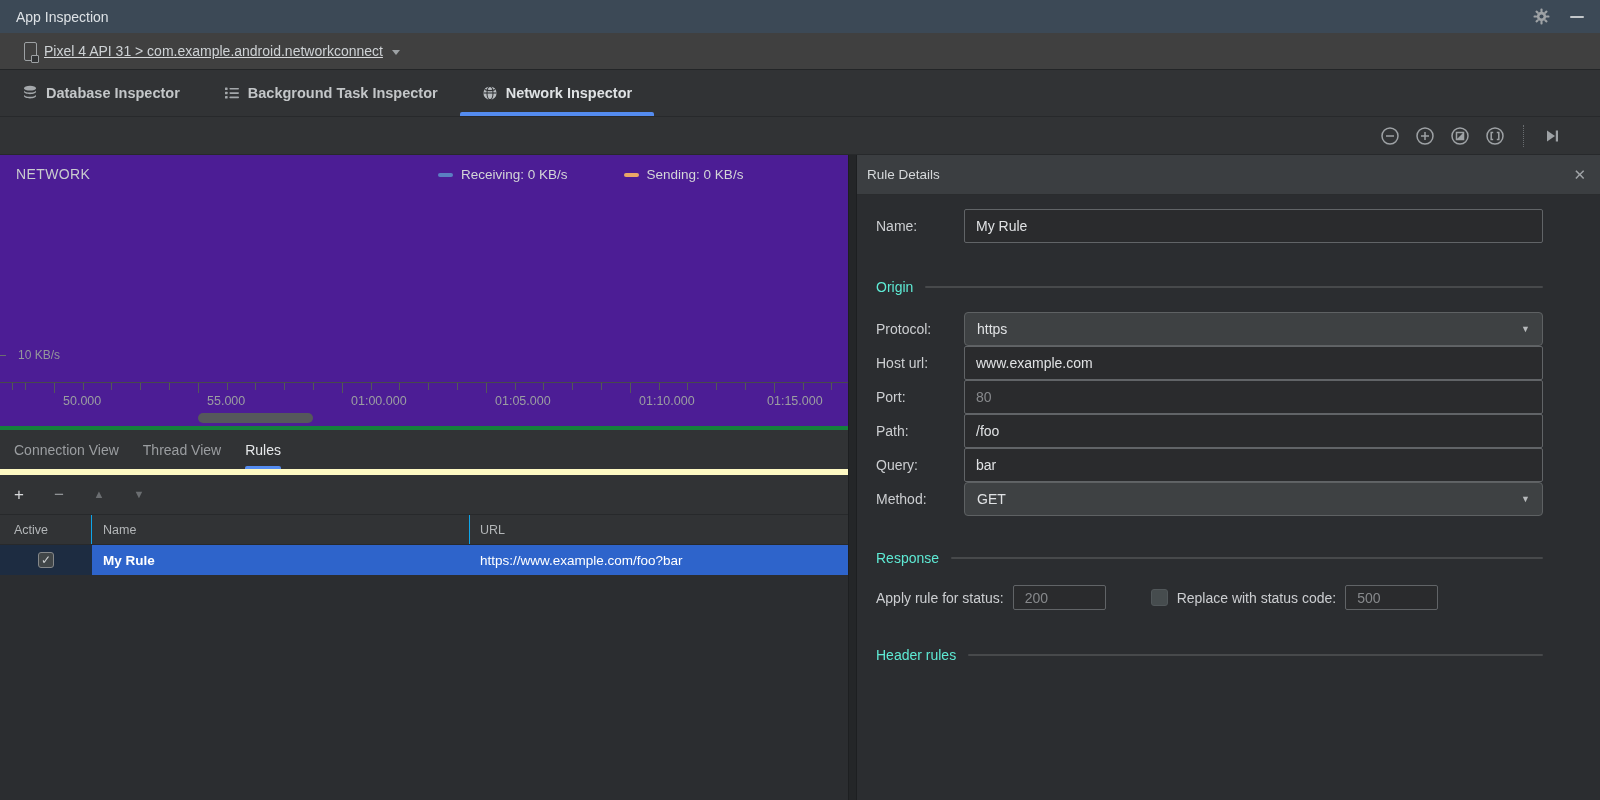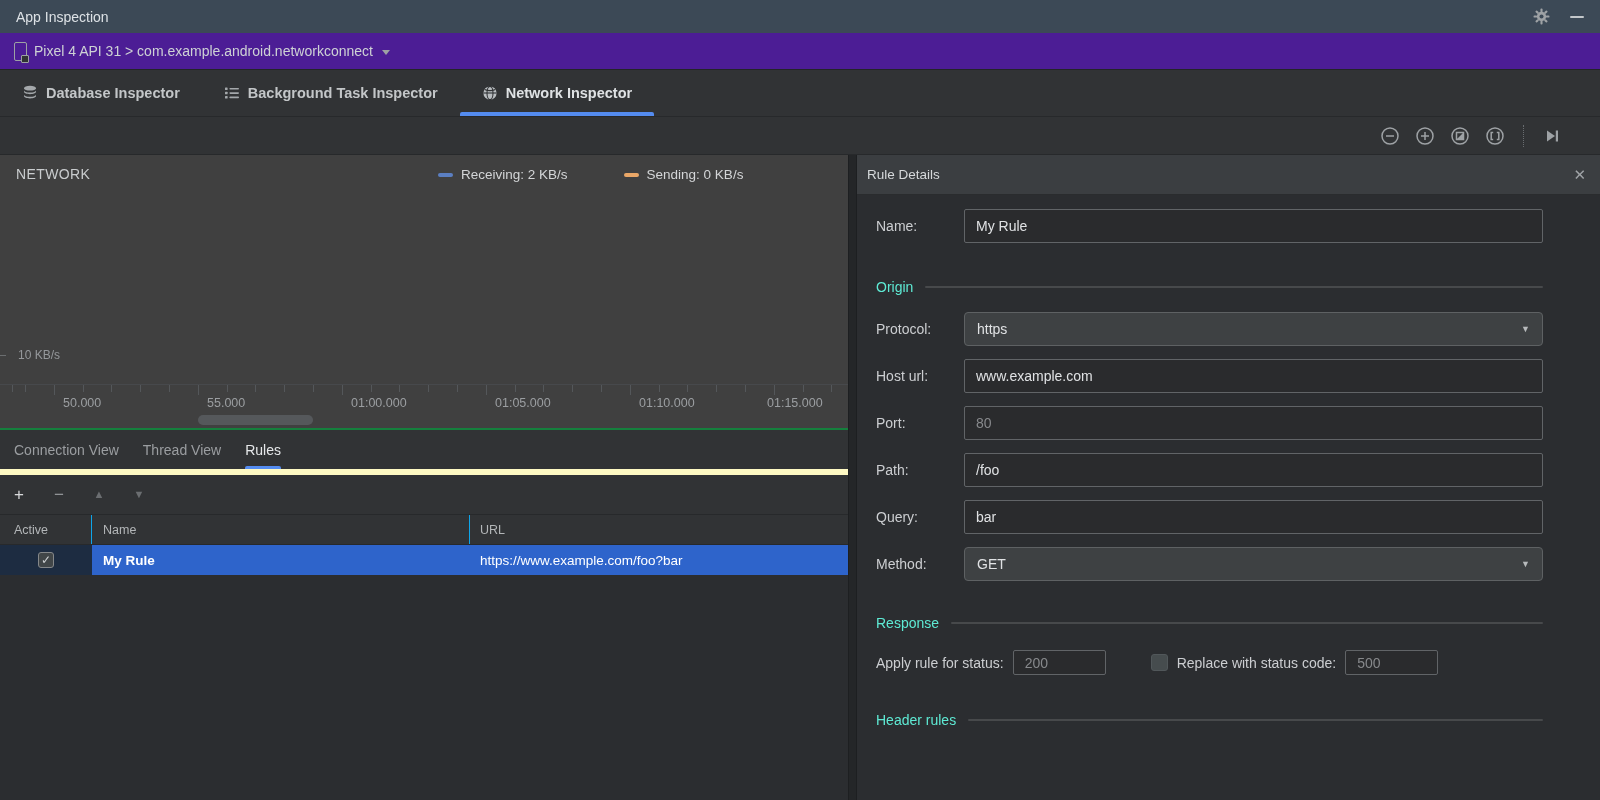--- a/index.html
+++ b/index.html
@@ -10,22 +10,22 @@
   
   .titlebar { height:33px; background:#3c4956; display:flex; align-items:center;
               padding:0 14px 0 16px; }
   .titlebar .title { font-size:14px; color:#dde2e6; }
   .titlebar .spacer { flex:1; }
   .tb-icon { width:18px; height:18px; display:flex; align-items:center; justify-content:center;
              margin-left:18px; cursor:pointer; }
   .min-bar { width:14px; height:2px; background:#c3c7ca; border-radius:1px; }
 
   
-  .devicebar { height:37px; background:#4c1d95; border-bottom:1px solid #232527;
-               display:flex; align-items:center; padding:0 14px; }
+  .devicebar { height:37px; background:#404040; border-bottom:1px solid #232527;
+               display:flex; align-items:center; padding:0 24px;text-decoration:underline; }
   .phone-ico { width:13px; height:19px; border:1.6px solid #9da1a4; border-radius:2px;
                position:relative; margin-right:7px; }
   .phone-ico::after { content:""; position:absolute; right:-3px; bottom:-3px; width:6px; height:6px;
                background:#313335; border:1.6px solid #9da1a4; border-radius:1px; }
   .devicebar .sel-text { font-size:14px; color:#ced2d5; }
   .chev-down { width:0; height:0; border-left:4.5px solid transparent; border-right:4.5px solid transparent;
                border-top:5px solid #9da1a4; margin-left:9px; margin-top:2px; }
 
   
   .tabbar { height:47px; background:#313335; border-bottom:1px solid #27292b;
@@ -43,21 +43,21 @@
   .zb-ico { width:20px; height:20px; display:flex; align-items:center; justify-content:center; cursor:pointer; }
   .zb-sep { height:22px; border-left:1px dotted #696d70; margin:0 3px; }
 
   
   .main { display:flex; height:645px; }
   .left { width:848px; display:flex; flex-direction:column; background:#2b2d30; }
   .vdivider { width:9px; background:#242628; border-left:1px solid #1d1f21; border-right:1px solid #1d1f21; }
   .right { flex:1; display:flex; flex-direction:column; background:#2b2d30; }
 
   
-  .chart { height:275px; background:#404040; position:relative; border-bottom:2px solid #15803d; }
+  .chart { height:275px; background:#4c1d95; position:relative; border-bottom:4px solid #15803d; }
   .chart-title { position:absolute; left:16px; top:11px; font-size:14px; color:#c9ccce; letter-spacing:.4px; }
   .legend { position:absolute; left:438px; top:12px; display:flex; gap:56px; }
   .legend-item { display:flex; align-items:center; gap:8px; font-size:13.5px; color:#d3d5d7; }
   .legend-dash { width:15px; height:4px; border-radius:2px; }
   .yaxis { position:absolute; left:0; top:193px; display:flex; align-items:center; gap:12px;
            font-size:12px; color:#95989b; }
   .yaxis .ytick { width:6px; height:1px; background:#6b6e70; }
   .ruler { position:absolute; left:0; right:0; bottom:0; height:44px; border-top:1px solid #47494c; }
   .ruler .minor-ticks { position:absolute; top:0; left:0; right:0; height:7px;
            background:repeating-linear-gradient(to right,#54575a 0 1px,transparent 1px 28.8px);
@@ -98,21 +98,21 @@
   .cbx { width:16px; height:16px; border:1.5px solid #85888a; border-radius:3px; background:#414648;
          display:flex; align-items:center; justify-content:center; font-size:12px; color:#cdd0d2; }
   .table-filler { flex:1; background:#2b2d30; }
 
   
   .rd-header { height:40px; background:#3b3e41; border-bottom:1px solid #2a2c2e;
                display:flex; align-items:center; padding:0 14px 0 10px; }
   .rd-title { font-size:13.5px; color:#d6d9db; }
   .rd-close { margin-left:auto; font-size:15px; color:#9fa3a6; cursor:pointer; }
   .rd-body { flex:1; padding:14px 57px 0 19px; overflow:hidden; }
-  .form-row { display:flex; align-items:center; margin-bottom:13px; }
+  .form-row { display:flex; align-items:center; }
   .form-label { width:88px; flex:none; font-size:14px; color:#ccced1; }
   .text-field { flex:1; height:34px; background:#2a2b2d; border:1px solid #616467; border-radius:2px;
                 color:#e0e2e4; font-size:14px; font-family:"Liberation Sans",sans-serif;
                 padding:0 11px; outline:none; min-width:0; }
   .text-field::placeholder { color:#87898c; opacity:1; }
   .combo { flex:1; height:34px; background:#3e4143; border:1px solid #5e6163; border-radius:4px;
            display:flex; align-items:center; padding:0 12px; font-size:14px; color:#e0e2e4; cursor:pointer; }
   .combo .arrow { margin-left:auto; font-size:9px; color:#b7babc; }
   .section { display:flex; align-items:center; margin:36px 0 17px 0; }
   .section-label { font-size:14px; color:#5eead4; flex:none; }
@@ -235,21 +235,21 @@
 
 <div class="main">
 
   <div class="left">
 
     <div class="chart">
       <div class="chart-title">NETWORK</div>
       <div class="legend">
         <div class="legend-item">
           <span class="legend-dash" style="background:#5b7fc2"></span>
-          <span>Receiving: 2 KB/s</span>
+          <span>Receiving: 0 KB/s</span>
         </div>
         <div class="legend-item">
           <span class="legend-dash" style="background:#eaa767"></span>
           <span>Sending: 0 KB/s</span>
         </div>
       </div>
       <div class="yaxis">
         <span class="ytick"></span>
         <span>10 KB/s</span>
       </div>

